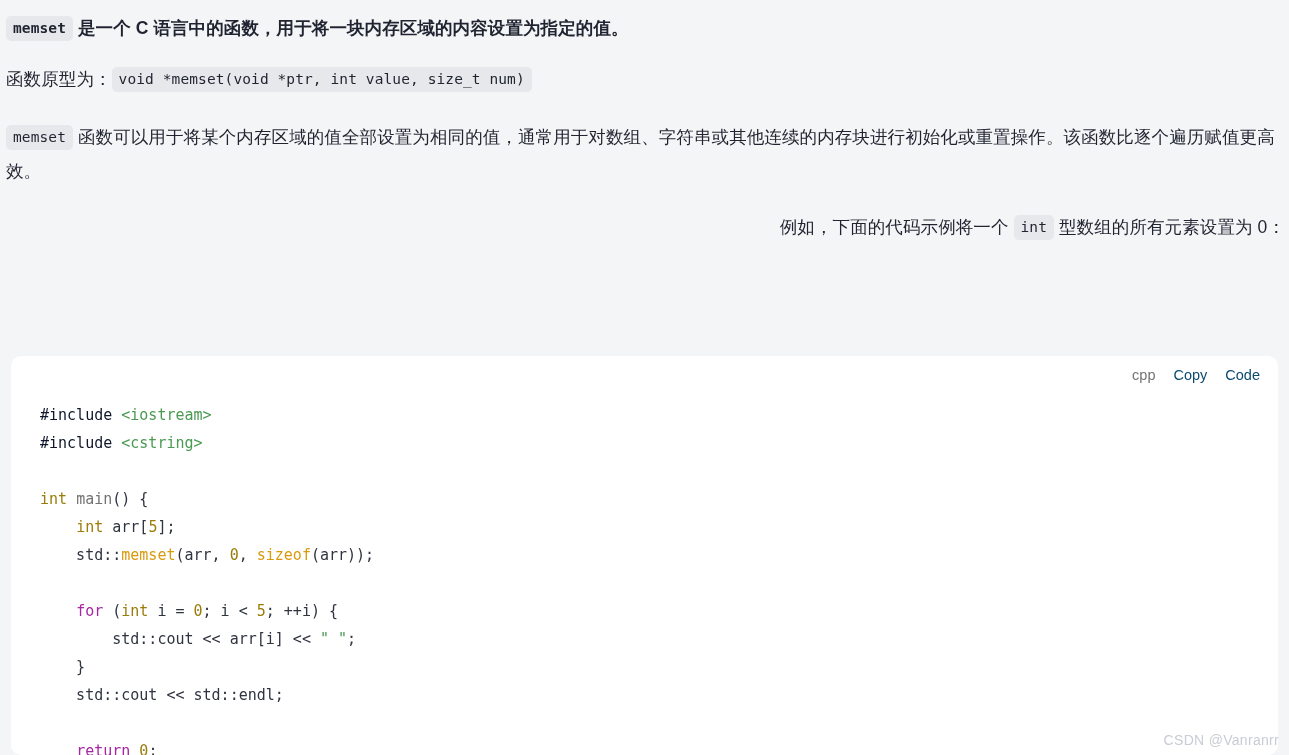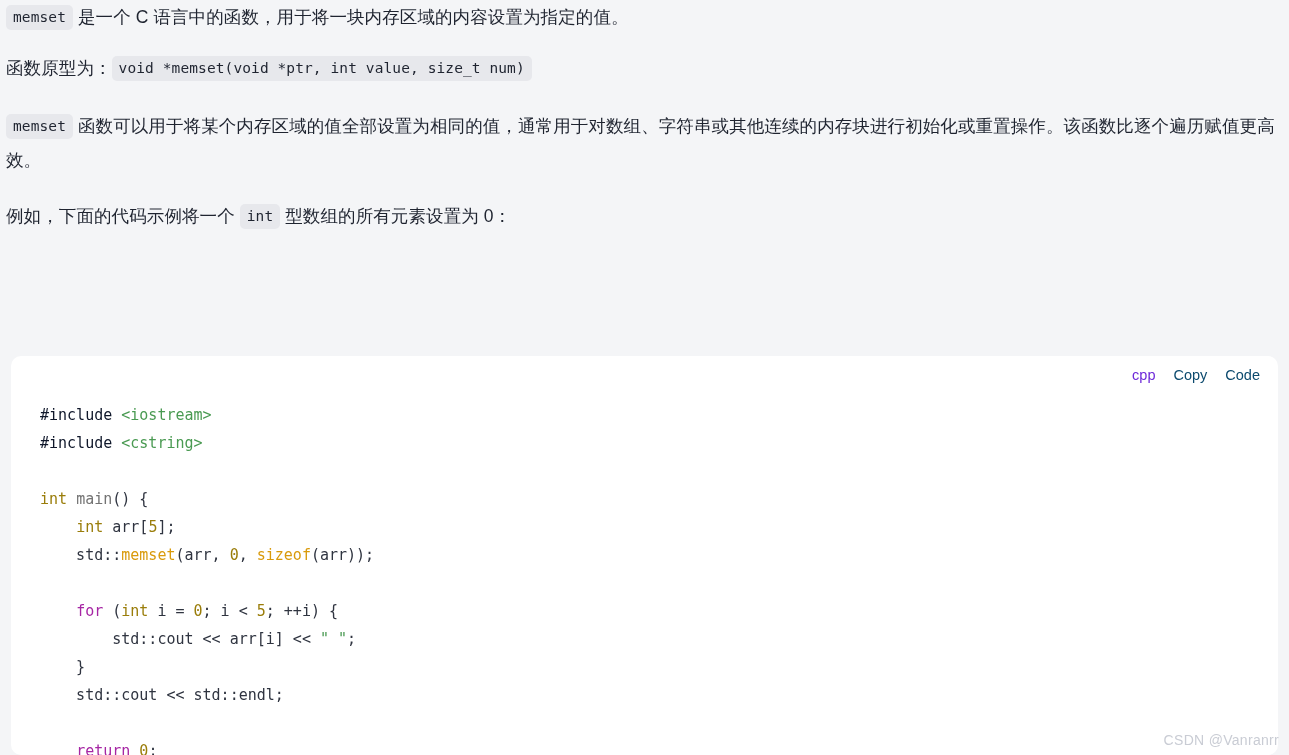--- a/index.html
+++ b/index.html
@@ -26,24 +26,24 @@
 
   .para {
     font-size: 17.5px;
     line-height: 34px;
     color: #1f2430;
     padding: 0 4px 0 6px;
     margin: 0;
     letter-spacing: 0.1px;
   }
 
-  .para-intro { padding-top: 0; }
+  .para-intro { padding-top: 11px; font-weight: bold; }
   .para-proto { padding-top: 17px; }
   .para-desc  { padding-top: 24px; }
-  .para-example { padding-top: 22px; }
+  .para-example { padding-top: 22px; text-align: right; }
 
   .chip {
     display: inline-block;
     background: #e7e8ec;
     border-radius: 5px;
     padding: 2px 7px 3px 7px;
     font-family: "DejaVu Sans Mono", "Liberation Mono", monospace;
     font-size: 14.5px;
     line-height: 20px;
     color: #1f2430;
@@ -89,21 +89,21 @@
     height: 38px;
     display: flex;
     align-items: center;
     justify-content: flex-end;
     padding-right: 18px;
     gap: 18px;
     font-size: 14.5px;
     color: #aeb3c0;
     font-family: "Liberation Sans", "DejaVu Sans", sans-serif;
   }
-  .code-header .lang { color: #6d28d9; }
+  .code-header .lang { color: #737373; }
   .code-header .act  { color: #0c4a6e; cursor: pointer; }
 
   pre.code {
     margin: 0;
     padding: 7px 0 0 29px;
     font-family: "DejaVu Sans Mono", "Liberation Mono", monospace;
     font-size: 15px;
     line-height: 28px;
     color: #2f3440;
     white-space: pre;

